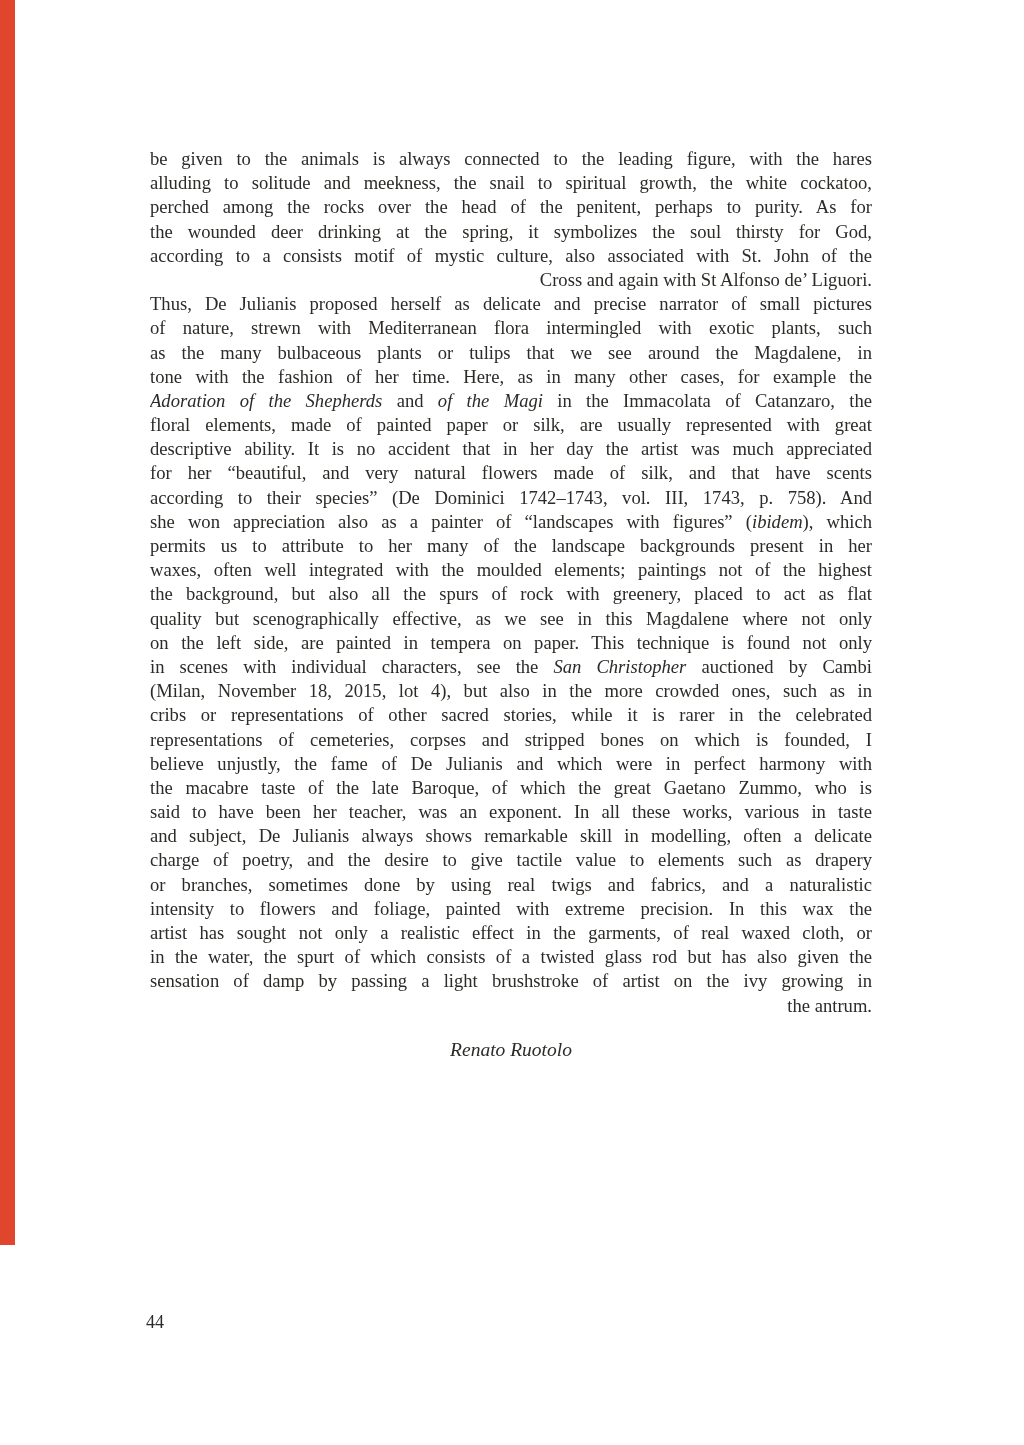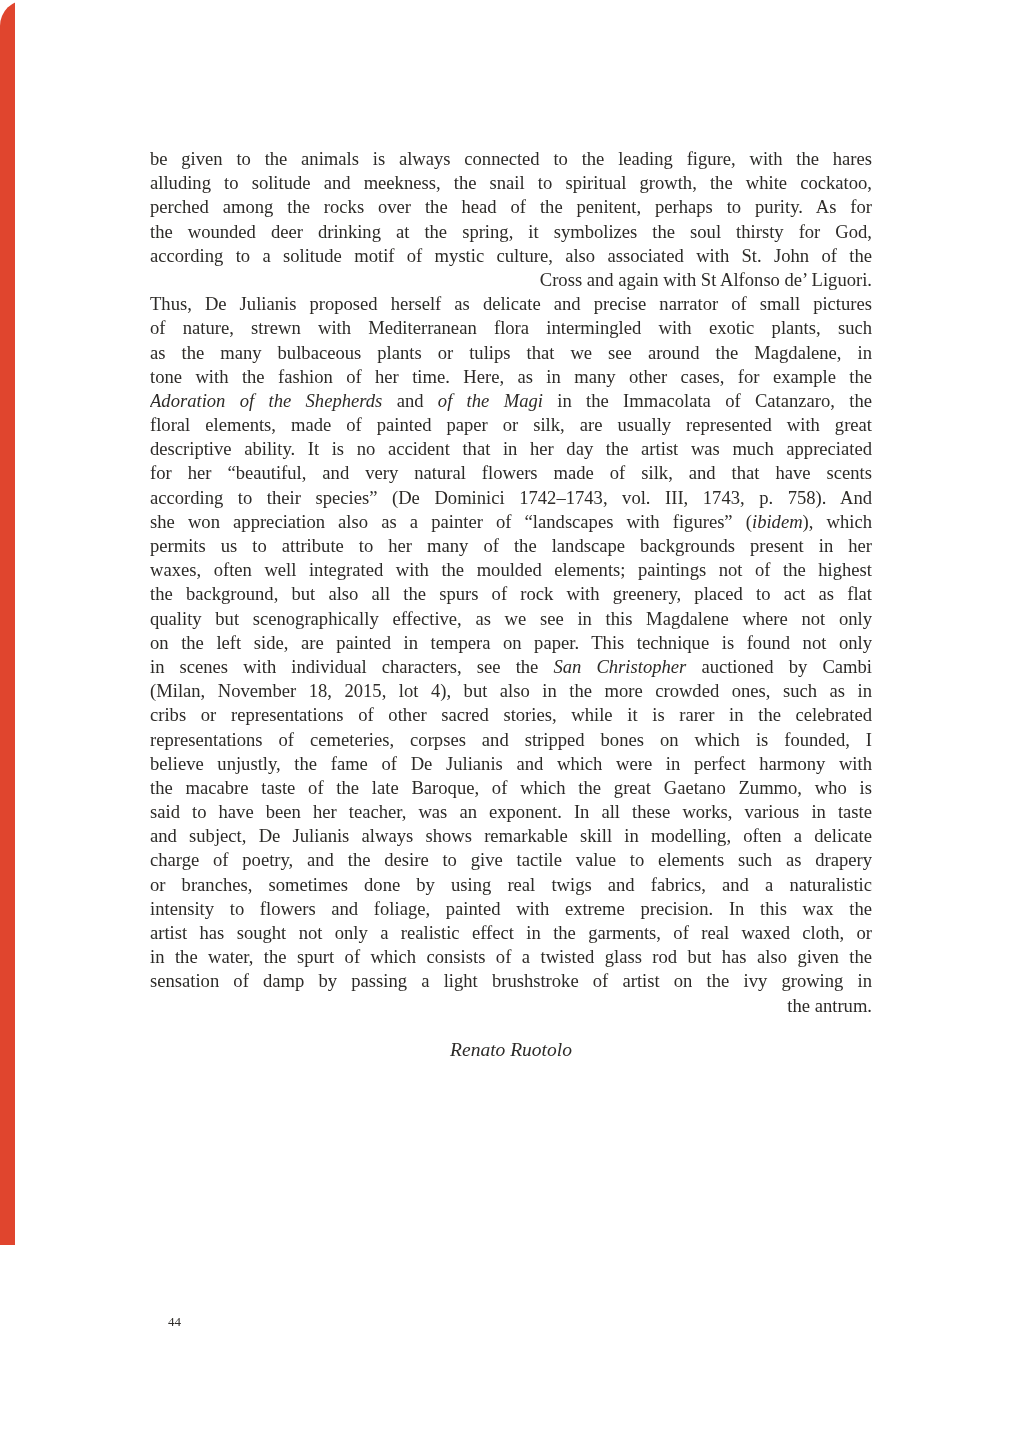--- a/index.html
+++ b/index.html
@@ -3,21 +3,20 @@
 <meta charset="utf-8">
 <style>
   html, body { margin: 0; padding: 0; background: #ffffff; }
   .page {
     position: relative;
     width: 1024px;
     height: 1445px;
     background: #ffffff;
     font-family: "Liberation Serif", serif;
     overflow: hidden;
-    border-radius: 26px;
   }
   .stripe {
     position: absolute;
     left: 0;
     top: 0;
     width: 15px;
     height: 1245px;
   }
   .body-text {
     position: absolute;
@@ -50,37 +49,37 @@
     left: 150px;
     top: 1038px;
     width: 722px;
     text-align: center;
     font-style: italic;
     font-size: 19.5px;
     line-height: 24px;
   }
   .pagenum {
     position: absolute;
-    left: 168px;
+    left: 146px;
     top: 1310px;
-    font-size: 13px;
+    font-size: 18px;
     line-height: 24px;
   }
 </style>
 </head>
 <body>
 
 <div class="page" style="color: rgb(45, 43, 40); background: rgb(255, 255, 255);">
   <div class="stripe" style="background: rgb(224, 69, 46);"></div>
   <div class="body-text">
       <div class="line"><span>be given to the animals is always connected to the leading figure, with the hares</span></div>
       <div class="line"><span>alluding to solitude and meekness, the snail to spiritual growth, the white cockatoo,</span></div>
       <div class="line"><span>perched among the rocks over the head of the penitent, perhaps to purity. As for</span></div>
       <div class="line"><span>the wounded deer drinking at the spring, it symbolizes the soul thirsty for God,</span></div>
-      <div class="line"><span>according to a solitude motif of mystic culture, also associated with St. John of the</span></div>
+      <div class="line"><span>according to a consists motif of mystic culture, also associated with St. John of the</span></div>
       <div class="line end"><span>Cross and again with St Alfonso de’ Liguori.</span></div>
       <div class="line"><span>Thus, De Julianis proposed herself as delicate and precise narrator of small pictures</span></div>
       <div class="line"><span>of nature, strewn with Mediterranean flora intermingled with exotic plants, such</span></div>
       <div class="line"><span>as the many bulbaceous plants or tulips that we see around the Magdalene, in</span></div>
       <div class="line"><span>tone with the fashion of her time. Here, as in many other cases, for example the</span></div>
       <div class="line"><span class="it">Adoration of the Shepherds</span><span> and </span><span class="it">of the Magi</span><span> in the Immacolata of Catanzaro, the</span></div>
       <div class="line"><span>floral elements, made of painted paper or silk, are usually represented with great</span></div>
       <div class="line"><span>descriptive ability. It is no accident that in her day the artist was much appreciated</span></div>
       <div class="line"><span>for her “beautiful, and very natural flowers made of silk, and that have scents</span></div>
       <div class="line"><span>according to their species” (De Dominici 1742–1743, vol. III, 1743, p. 758). And</span></div>

